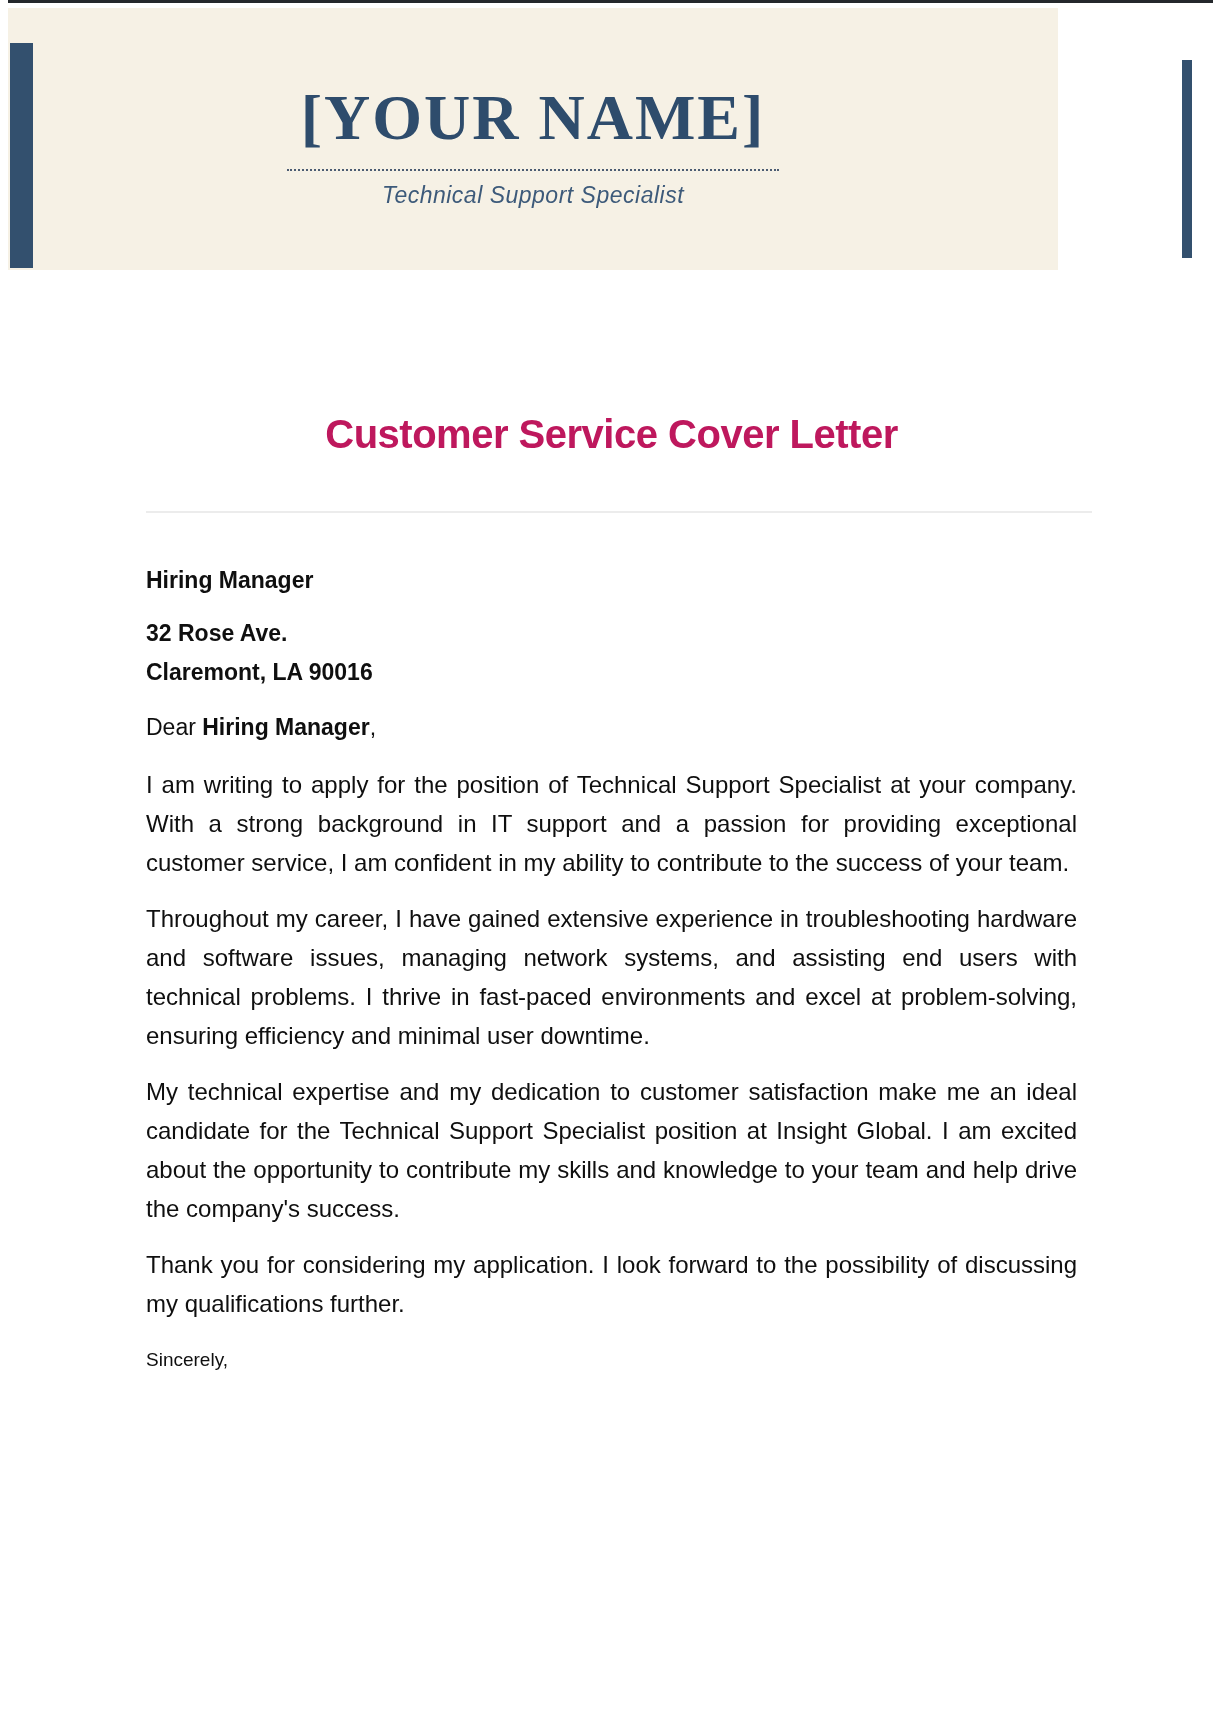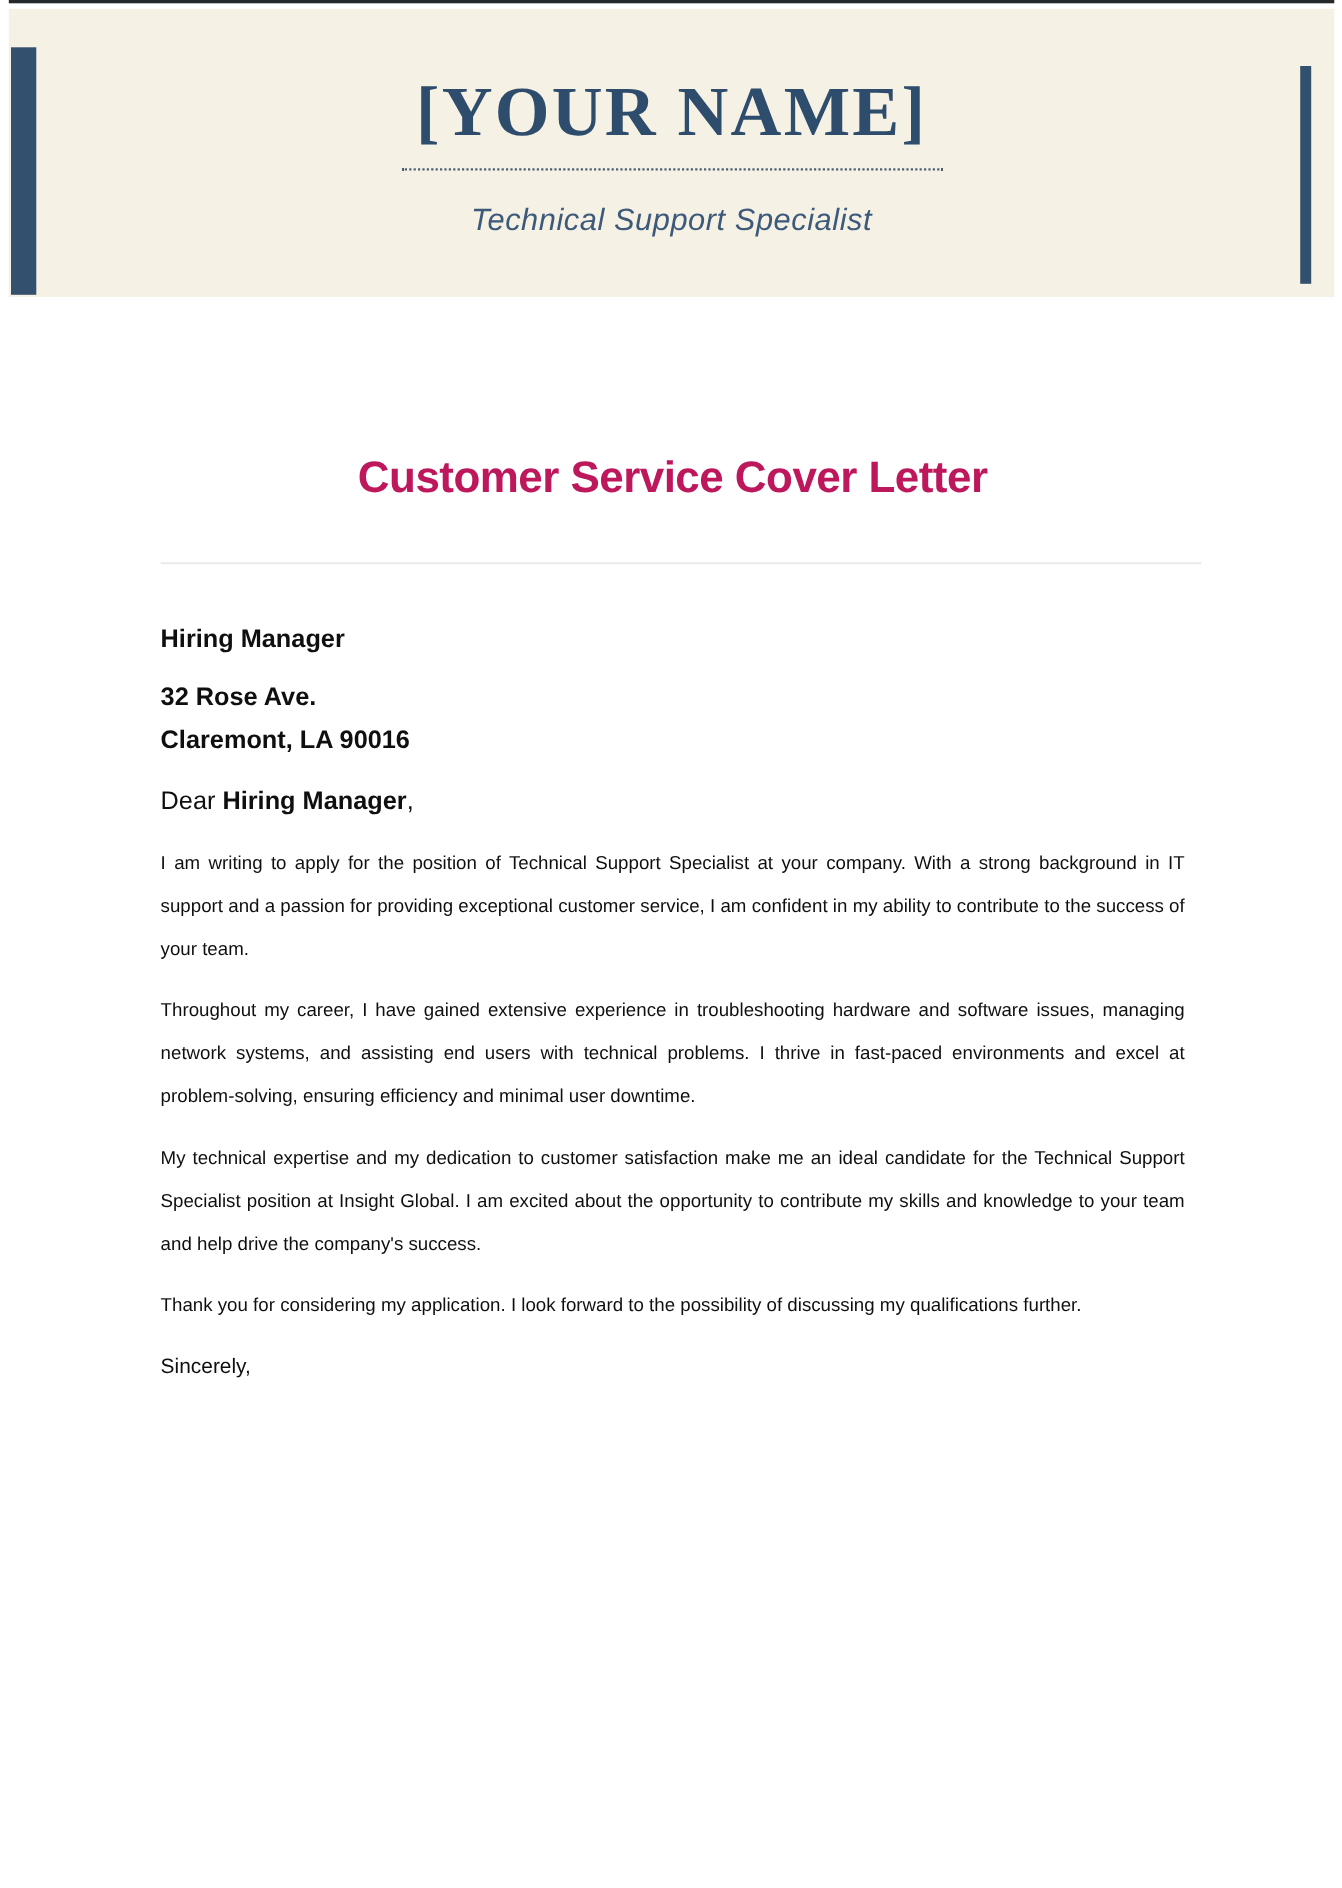--- a/index.html
+++ b/index.html
@@ -17,25 +17,25 @@
     position: absolute;
     left: 8px; top: 0;
     width: 1205px; height: 3px;
     background: #24282c;
   }
 
   
   .letterhead {
     position: absolute;
     left: 8px; top: 8px;
-    width: 1205px; height: 262px;
+    width: 1050px; height: 262px;
     background: #f6f1e5;
     text-align: center;
     box-sizing: border-box;
-    padding-top: 62px;
+    padding-top: 78px;
   }
   .accent-bar-left {
     position: absolute;
     left: 2px; top: 35px;
     width: 23px; height: 225px;
     background: #33506e;
   }
   .accent-bar-right {
     position: absolute;
     left: 1174px; top: 52px;
@@ -51,24 +51,24 @@
     color: #2e4c6c;
     white-space: nowrap;
   }
   .lh-dotted {
     width: 492px;
     height: 0;
     margin: 19px auto 0;
     border-top: 2px dotted #4c5c72;
   }
   .lh-role {
-    margin-top: 29px;
+    margin-top: 8px;
     font-style: italic;
     font-weight: 500;
-    font-size: 28px;
+    font-size: 23px;
     line-height: 32px;
     letter-spacing: 0.5px;
     color: #3d5a7a;
   }
 
   
   .letter {
     position: absolute;
     left: 146px; top: 270px;
     width: 931px;
@@ -100,21 +100,21 @@
   .address-block.second { margin-top: 14px; }
   .salutation {
     margin: 16px 0 18px;
     font-size: 23px;
     line-height: 39px;
     font-weight: 400;
   }
   .salutation b { font-weight: 700; }
   .body-para {
     margin: 17px 0 0;
-    font-size: 17px;
+    font-size: 24px;
     line-height: 39px;
     text-align: justify;
     font-weight: 400;
   }
   .closing {
     margin: 17px 0 0;
     font-size: 19px;
     line-height: 39px;
     font-weight: 400;
   }

